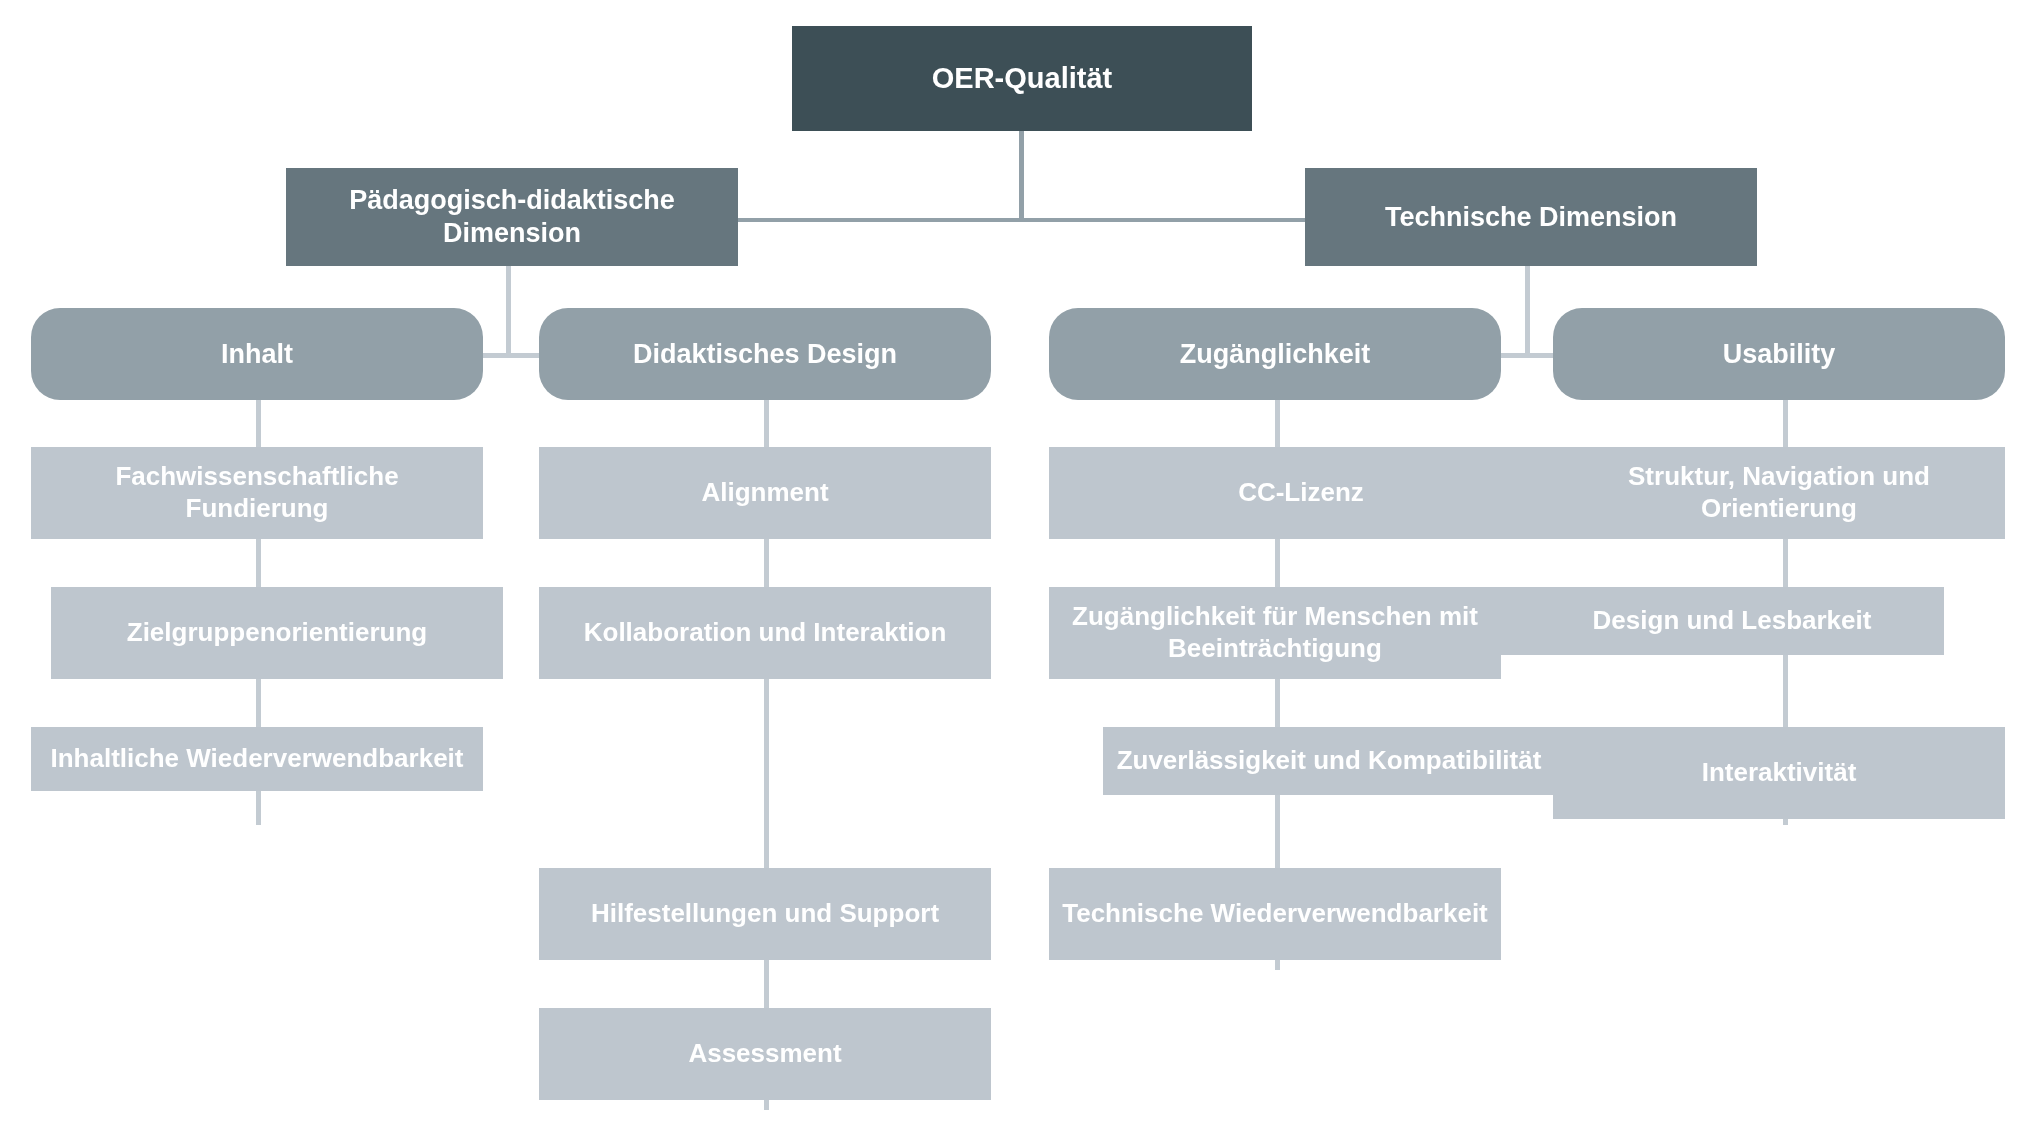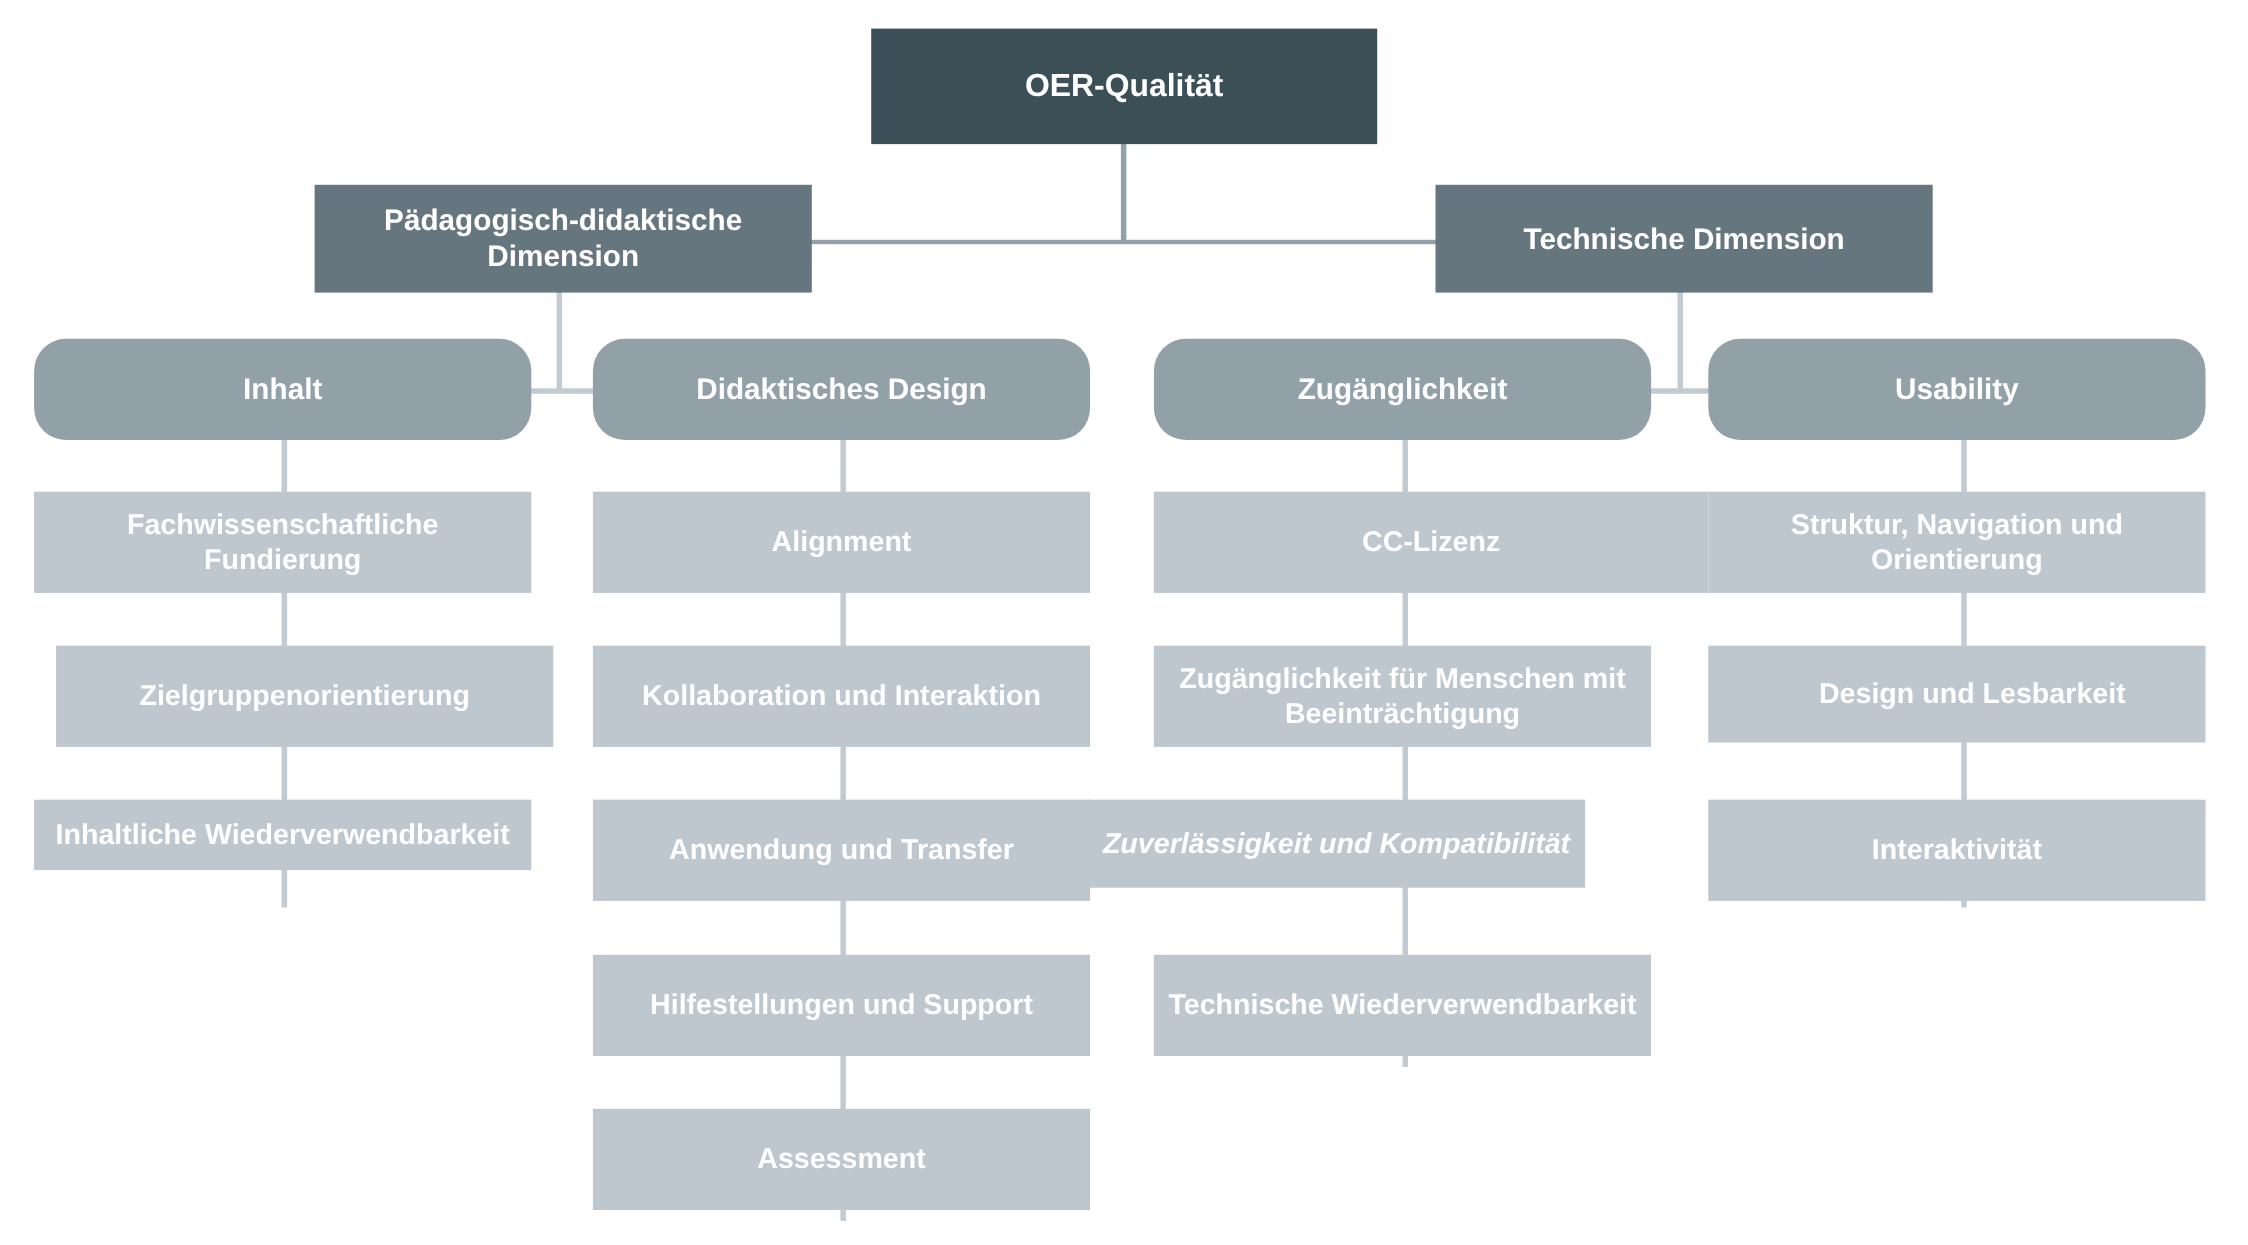--- a/index.html
+++ b/index.html
@@ -67,26 +67,25 @@
   <div class="box lvl3" style="left:539px;top:308px;width:452px;height:92px;">Didaktisches Design</div>
   <div class="box lvl3" style="left:1049px;top:308px;width:452px;height:92px;">Zugänglichkeit</div>
   <div class="box lvl3" style="left:1553px;top:308px;width:452px;height:92px;">Usability</div>
 
   <div class="box lvl4" style="left:31px;top:447px;width:452px;height:92px;">Fachwissenschaftliche Fundierung</div>
   <div class="box lvl4" style="left:31px;top:587px;width:452px;height:92px;margin-left:20px;">Zielgruppenorientierung</div>
   <div class="box lvl4" style="left:31px;top:727px;width:452px;height:64px;">Inhaltliche Wiederverwendbarkeit</div>
 
   <div class="box lvl4" style="left:539px;top:447px;width:452px;height:92px;">Alignment</div>
   <div class="box lvl4" style="left:539px;top:587px;width:452px;height:92px;">Kollaboration und Interaktion</div>
-  <div class="box lvl4" style="left:539px;top:727px;width:452px;height:92px;">Anwendung und Transfer</div>
   <div class="box lvl4" style="left:539px;top:868px;width:452px;height:92px;">Hilfestellungen und Support</div>
   <div class="box lvl4" style="left:539px;top:1008px;width:452px;height:92px;">Assessment</div>
 
   <div class="box lvl4" style="left:1049px;top:447px;width:504px;height:92px;">CC-Lizenz</div>
   <div class="box lvl4" style="left:1049px;top:587px;width:452px;height:92px;">Zugänglichkeit für Menschen mit Beeinträchtigung</div>
-  <div class="box lvl4" style="left:989px;top:727px;width:452px;height:80px;font-style:italic;">Zuverlässigkeit und Kompatibilität</div>
+  <div class="box lvl4" style="left:1103px;top:727px;width:452px;height:68px;">Zuverlässigkeit und Kompatibilität</div>
   <div class="box lvl4" style="left:1049px;top:868px;width:452px;height:92px;">Technische Wiederverwendbarkeit</div>
 
   <div class="box lvl4" style="left:1553px;top:447px;width:452px;height:92px;">Struktur, Navigation und Orientierung</div>
-  <div class="box lvl4" style="left:1553px;top:587px;width:452px;height:88px;padding-left:38px;">Design und Lesbarkeit</div>
+  <div class="box lvl4" style="left:1492px;top:587px;width:452px;height:68px;padding-left:38px;">Design und Lesbarkeit</div>
   <div class="box lvl4" style="left:1553px;top:727px;width:452px;height:92px;">Interaktivität</div>
 
 </div>
 
 </body></html>

